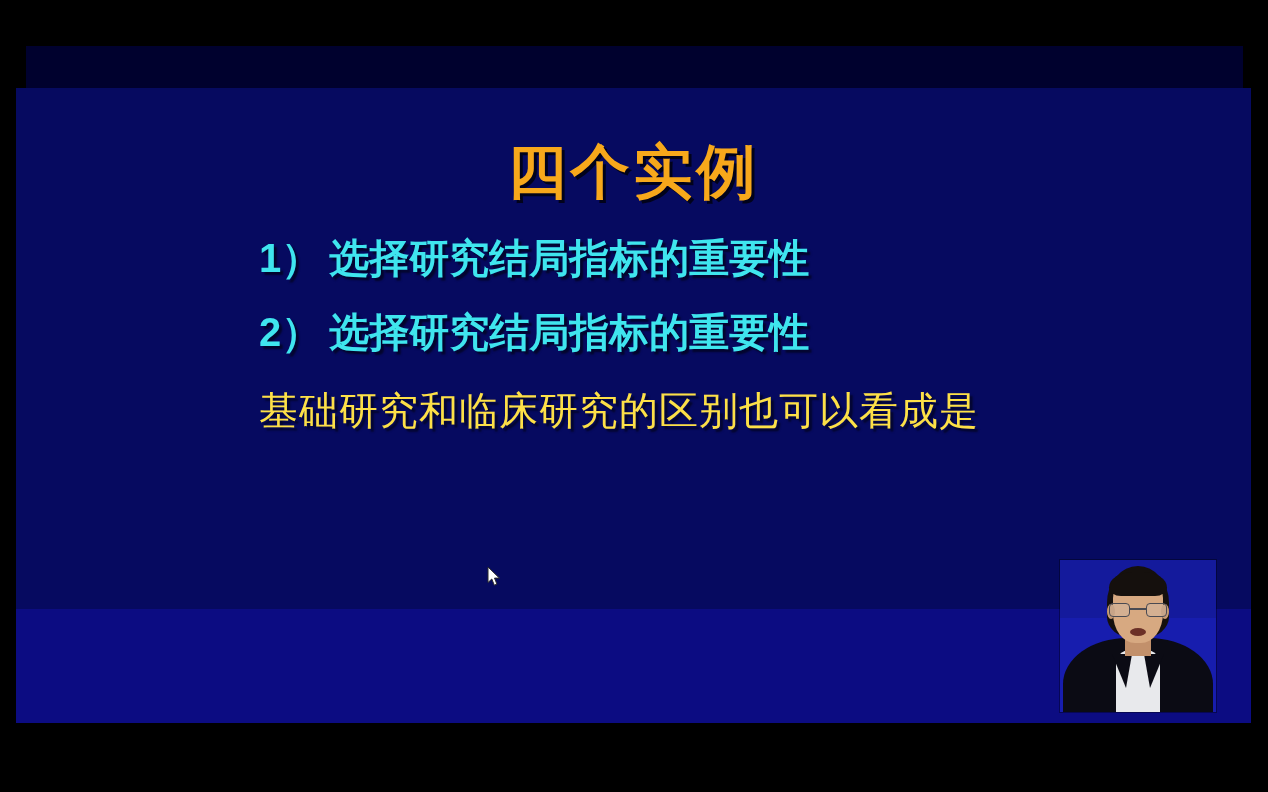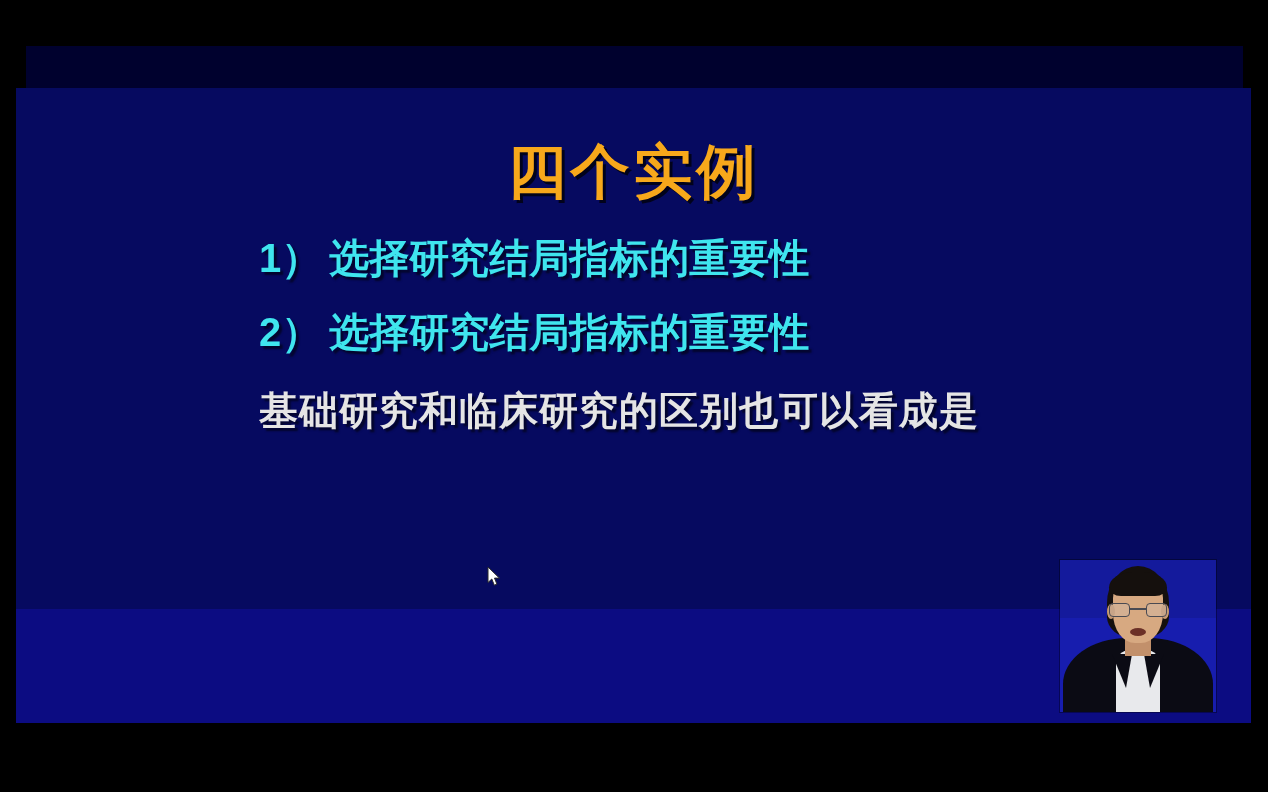--- a/index.html
+++ b/index.html
@@ -103,22 +103,22 @@
   }
 
   #note-block {
     position: absolute;
     left: 243px;
     top: 303px;
     width: 960px;
   }
   .note-line {
     font-size: 39px;
-    font-weight: bold;
-    color: #e5e5e5;
+    font-weight: normal;
+    color: #fde047;
     line-height: 1.0;
     margin-bottom: 38px;
     white-space: nowrap;
     letter-spacing: 1px;
     text-shadow: 3px 3px 2px rgba(0,0,0,0.55);
   }
 
   
   #presenter-overlay {
     position: absolute;

